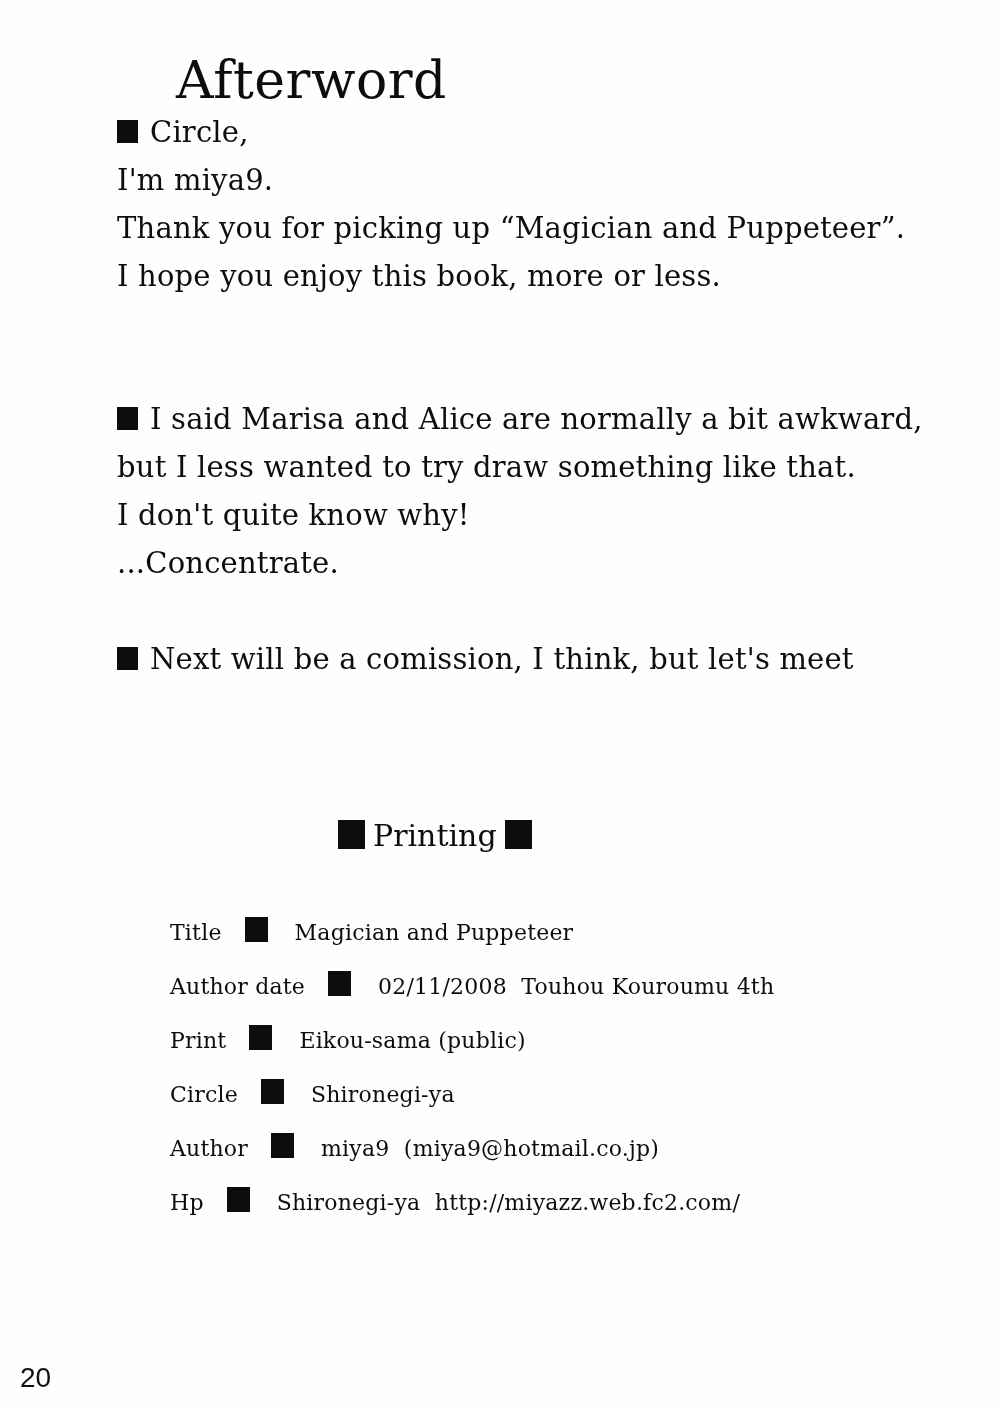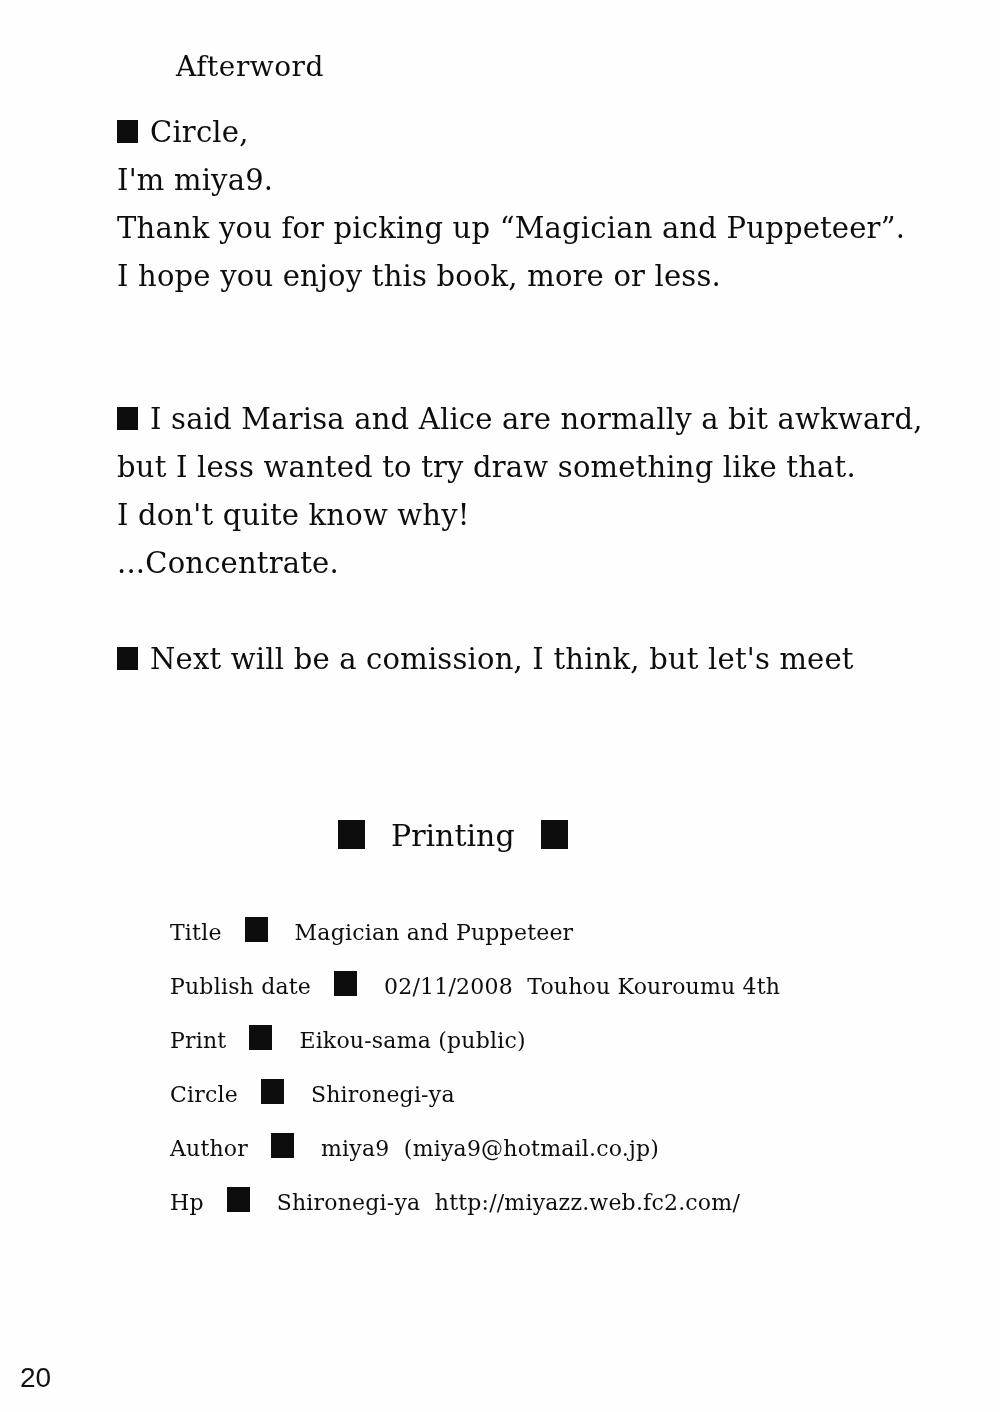--- a/index.html
+++ b/index.html
@@ -10,21 +10,21 @@
     height: 1412px;
     background: #fefefe;
     color: #0d0d0d;
     font-family: "DejaVu Serif", "Liberation Serif", serif;
     overflow: hidden;
   }
   .title {
     position: absolute;
     left: 176px;
     top: 50px;
-    font-size: 28px;
+    font-size: 52px;
     font-weight: 400;
     letter-spacing: 0.5px;
   }
   .para {
     position: absolute;
     font-size: 29px;
     line-height: 48px;
     letter-spacing: 0.2px;
   }
   #para1 { left: 117px; top: 108px; }
@@ -37,21 +37,21 @@
   .sq-body { width: 21px; height: 23px; margin-right: 12px; vertical-align: -1px; }
   .sq-lg   { width: 27px; height: 29px; vertical-align: -3px; }
   .sq-md   { width: 23px; height: 25px; margin: 0 27px 0 23px; vertical-align: -2px; }
   .printing {
     position: absolute;
     left: 338px;
     top: 816px;
     font-size: 30px;
     line-height: 40px;
   }
-  .printing-text { margin: 0 26px; }
+  .printing-text { margin: 0 8px; }
   .colophon {
     position: absolute;
     left: 170px;
     top: 906px;
     font-size: 22px;
     line-height: 54px;
     letter-spacing: 0.2px;
   }
   .colophon-row { white-space: nowrap; }
   .colophon-value { white-space: pre; }
@@ -91,21 +91,21 @@
 
   <div class="printing">
     <span class="sq sq-lg"></span><span class="printing-text">Printing</span><span class="sq sq-lg"></span>
   </div>
 
   <div class="colophon">
     <div class="colophon-row">
       <span class="colophon-label">Title</span><span class="sq sq-md"></span><span class="colophon-value">Magician and Puppeteer</span>
     </div>
     <div class="colophon-row">
-      <span class="colophon-label">Publish date</span><span class="sq sq-md"></span><span class="colophon-value">02/11/2008  Touhou Kouroumu 4th</span>
+      <span class="colophon-label">Author date</span><span class="sq sq-md"></span><span class="colophon-value">02/11/2008  Touhou Kouroumu 4th</span>
     </div>
     <div class="colophon-row">
       <span class="colophon-label">Print</span><span class="sq sq-md"></span><span class="colophon-value">Eikou-sama (public)</span>
     </div>
     <div class="colophon-row">
       <span class="colophon-label">Circle</span><span class="sq sq-md"></span><span class="colophon-value">Shironegi-ya</span>
     </div>
     <div class="colophon-row">
       <span class="colophon-label">Author</span><span class="sq sq-md"></span><span class="colophon-value">miya9  (miya9@hotmail.co.jp)</span>
     </div>

